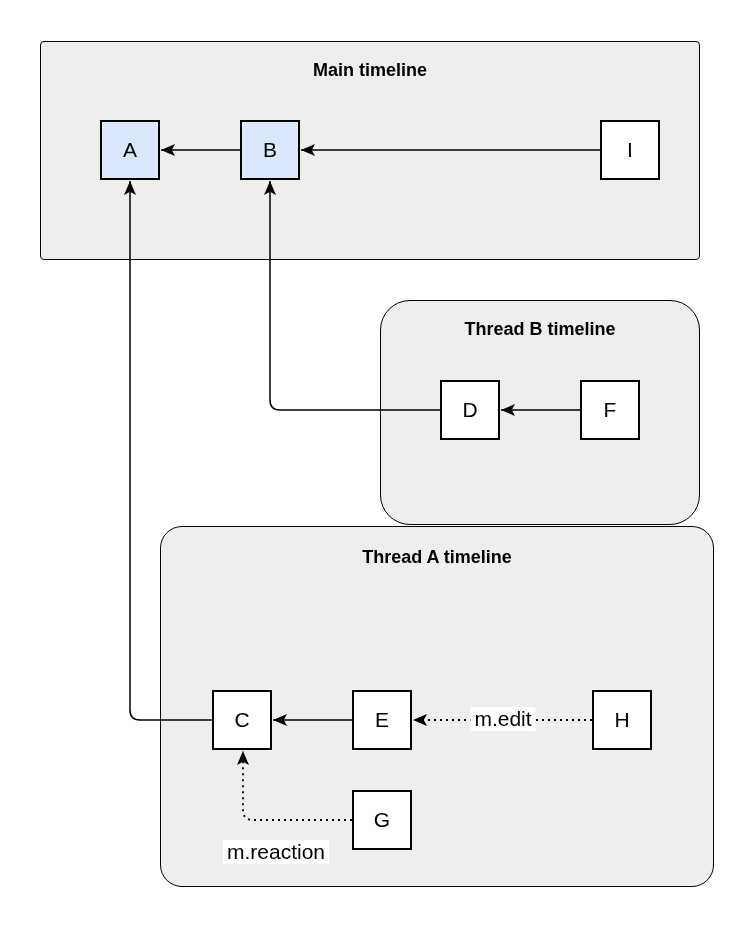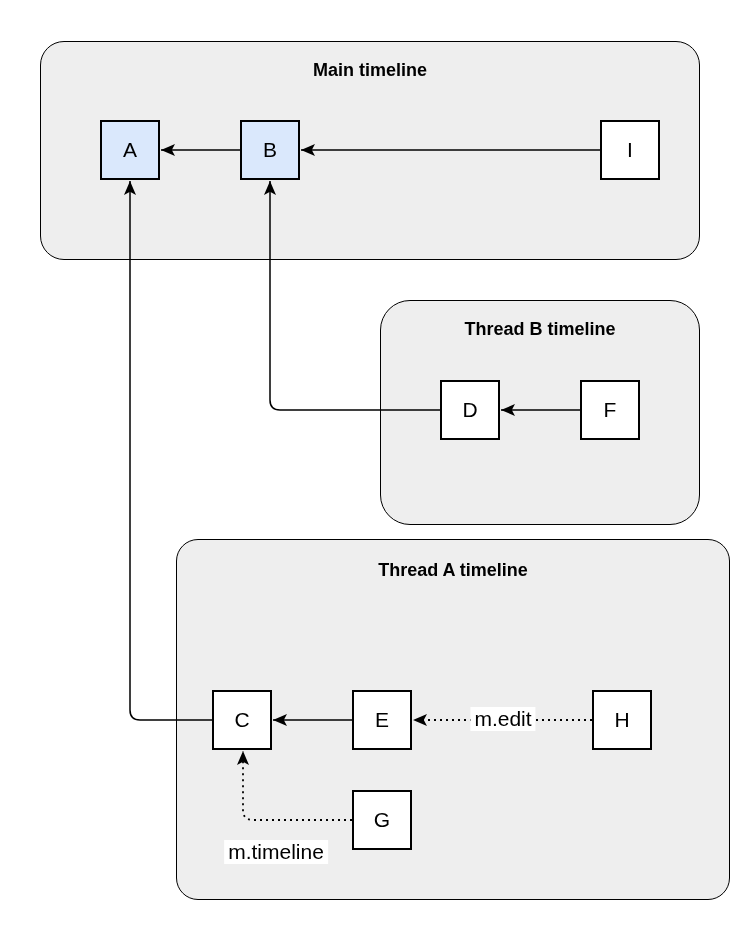--- a/index.html
+++ b/index.html
@@ -18,23 +18,23 @@
     border: 1.5px solid #000000;
     box-sizing: border-box;
   }
   .container-title {
     text-align: center;
     font-weight: bold;
     font-size: 18px;
     padding-top: 18px;
     color: #000000;
   }
-  #c-main    { left: 40px;  top: 41px;  width: 660px; height: 219px; border-radius: 24px; }
+  #c-main    { left: 40px;  top: 41px;  width: 660px; height: 219px; border-radius: 4px; }
   #c-threadB { left: 380px; top: 300px; width: 320px; height: 225px; border-radius: 30px; }
-  #c-threadA { left: 160px; top: 539px; width: 554px; height: 361px; border-radius: 22px; margin-left: 16px; }
+  #c-threadA { left: 160px; top: 526px; width: 554px; height: 361px; border-radius: 22px; }
   #c-threadA .container-title { padding-top: 20px; }
 
   .node {
     position: absolute;
     width: 60px;
     height: 60px;
     box-sizing: border-box;
     border: 2px solid #000000;
     background: #ffffff;
     display: flex;
@@ -114,15 +114,15 @@
   <div class="node hl" id="n-B">B</div>
   <div class="node" id="n-I">I</div>
   <div class="node" id="n-D">D</div>
   <div class="node" id="n-F">F</div>
   <div class="node" id="n-C">C</div>
   <div class="node" id="n-E">E</div>
   <div class="node" id="n-H">H</div>
   <div class="node" id="n-G">G</div>
 
   <div class="edge-label" id="lbl-medit">m.edit</div>
-  <div class="edge-label" id="lbl-mreaction">m.timeline</div>
+  <div class="edge-label" id="lbl-mreaction">m.reaction</div>
 
 </div>
 
 </body></html>

